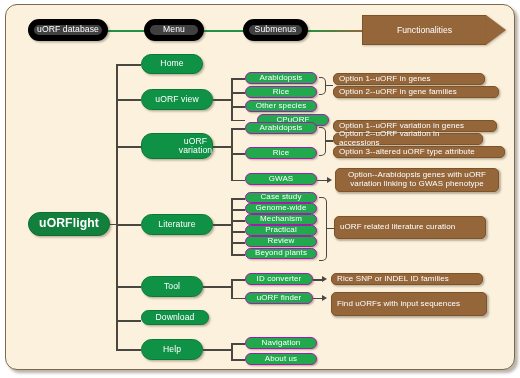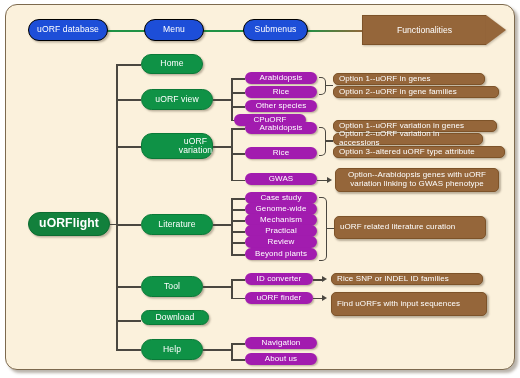--- a/index.html
+++ b/index.html
@@ -42,25 +42,25 @@
     display:flex;align-items:center;justify-content:center;
     text-align:center;
     color:#ffffff;
     line-height:1.08;
     white-space:pre-line;
     letter-spacing:.1px;
   }
 
   
   .flow{
-    background:#1d4ed8;
+    background:#404040;
     border-radius:13px;
     font-size:8.6px;
     box-shadow:1.5px 1.5px 2px rgba(70,55,35,.35);
-    border:1px solid #000000;
+    border:6px solid #000000;
   }
 
   
   .root{
     background:#12803c;
     border-radius:13px;
     font-size:12.2px;font-weight:bold;
     box-shadow:1.5px 1.5px 2px rgba(70,55,35,.35);
     border:1px solid #0c6c31;
   }
@@ -73,21 +73,21 @@
     box-shadow:1.5px 1.5px 2px rgba(70,55,35,.35);
     border:1px solid #0a7a38;
   }
 
   
   .sub{
     background:#22a84d;
     border-radius:7px;
     font-size:8px;
     box-shadow:1.2px 1.2px 1.6px rgba(70,55,35,.32);
-    border:6px solid #a21caf;
+    border:1px solid #a21caf;
   }
 
   
   .func{
     background:#95663a;
     border-radius:5px;
     font-size:8px;
     color:#ffffff;
     box-shadow:1.4px 1.4px 2px rgba(70,55,35,.35);
     border:1px solid #7d5329;
@@ -179,21 +179,21 @@
     <div class="ln lnh" style="left:207px;top:94px;width:18px;"></div>
     <div class="ln lnv" style="left:225px;top:73px;height:42px;"></div>
     <div class="ln lnh" style="left:225px;top:73px;width:14px;"></div>
     <div class="ln lnh" style="left:225px;top:87px;width:14px;"></div>
     <div class="ln lnh" style="left:225px;top:101px;width:14px;"></div>
     <div class="ln lnh" style="left:225px;top:114.5px;width:14px;"></div>
 
     <div class="node sub" style="left:239px;top:67px;width:72px;height:12px;">Arabidopsis</div>
     <div class="node sub" style="left:239px;top:81px;width:72px;height:12px;">Rice</div>
     <div class="node sub" style="left:239px;top:95px;width:72px;height:12px;">Other species</div>
-    <div class="node sub" style="left:228px;top:109px;width:72px;height:12px;">CPuORF</div>
+    <div class="node sub" style="left:251px;top:109px;width:72px;height:12px;">CPuORF</div>
 
     <div class="brk brk-r" style="left:313px;top:72px;width:6px;height:16px;"></div>
     <div class="ln lnh" style="left:319px;top:79.5px;width:8px;"></div>
 
     <div class="node func" style="left:327px;top:68px;width:152px;height:12px;">Option 1--uORF in genes</div>
     <div class="node func" style="left:327px;top:81px;width:166px;height:12px;">Option 2--uORF in gene families</div>
 
     <div class="ln lnh" style="left:207px;top:141px;width:18px;"></div>
     <div class="ln lnv" style="left:225px;top:123px;height:52px;"></div>
     <div class="ln lnh" style="left:225px;top:123px;width:14px;"></div>

